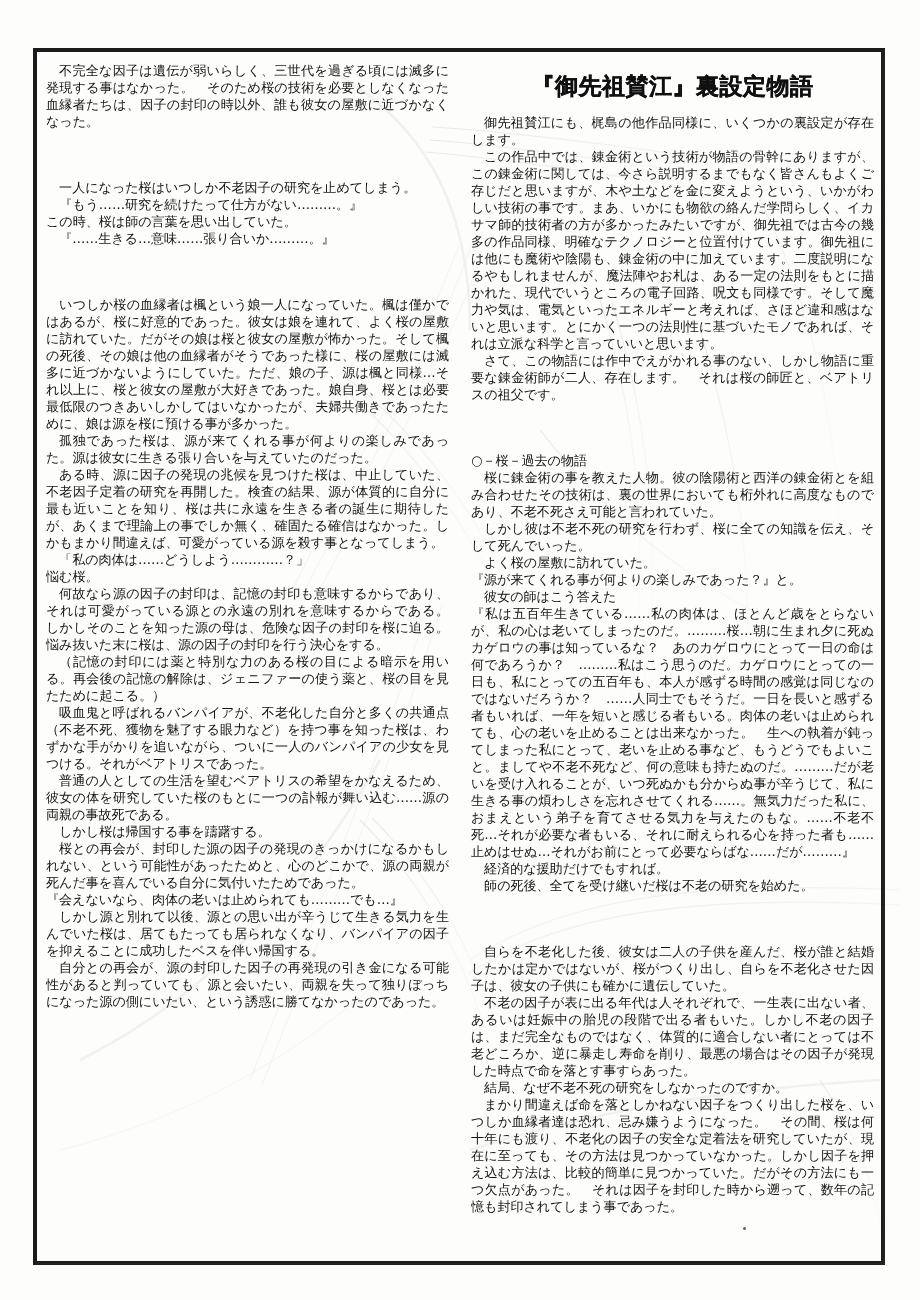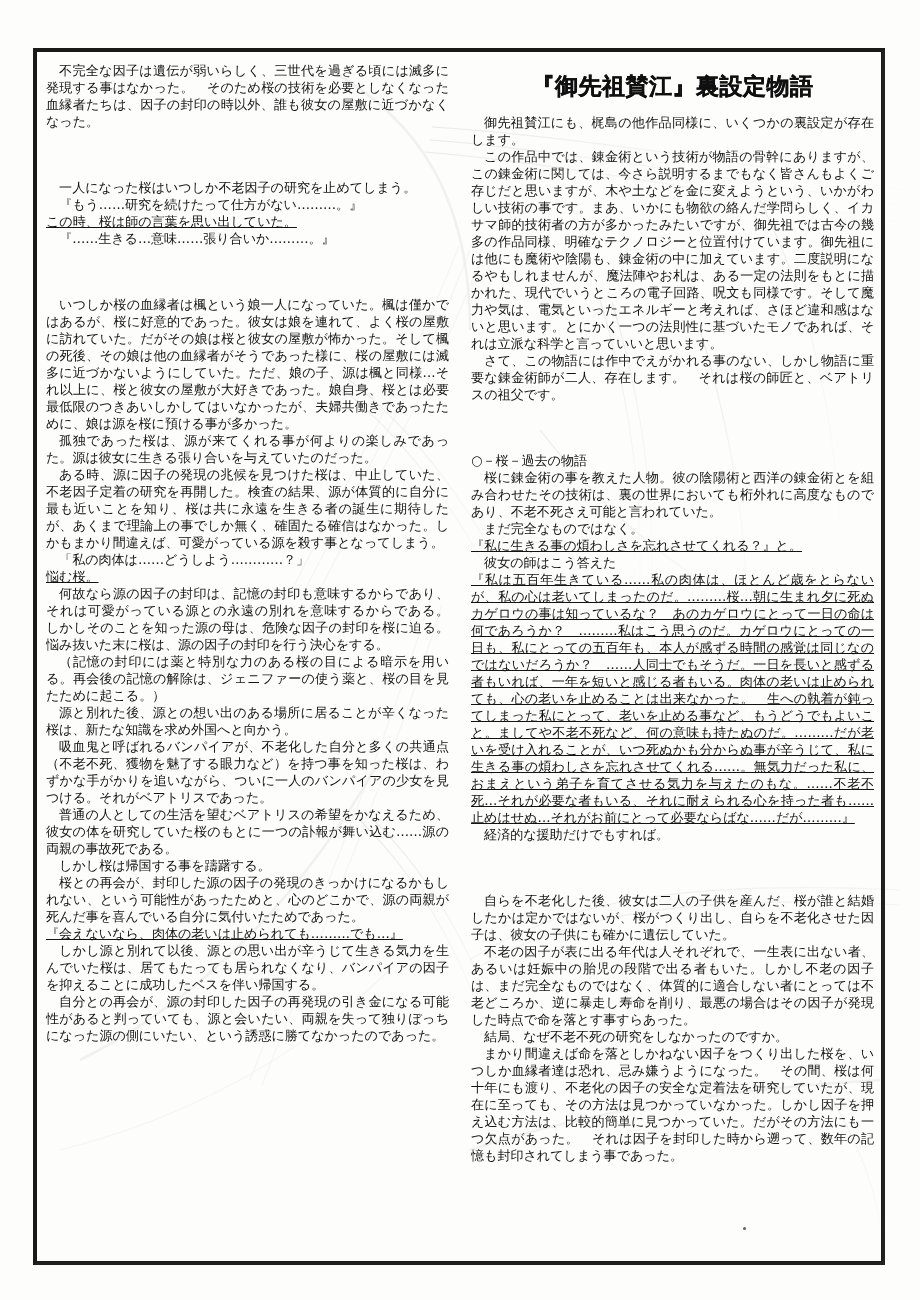--- a/index.html
+++ b/index.html
@@ -87,21 +87,21 @@
     margin: 0;
     font-size: 13.1px;
     line-height: 17.0px;
     color: #131313;
     text-align: justify;
     text-justify: inter-character;
     text-indent: 1em;
     word-break: break-all;
     letter-spacing: -0.05px;
   }
-  p.noindent { text-indent: 0; text-decoration: underline; }
+  p.noindent { text-indent: 0; }
   p.blank { height: 17px; text-indent: 0; }
   p.heading { text-indent: 0; }
 
   
   .speck {
     position: absolute;
     width: 3px; height: 3px;
     background: #3a3a3a;
     border-radius: 50%;
     opacity: .8;
@@ -161,45 +161,46 @@
       <p class="para noindent">この時、桜は師の言葉を思い出していた。</p>
       <p class="para">『……生きる…意味……張り合いか………。』</p>
       <p class="blank"></p>
       <p class="para">いつしか桜の血縁者は楓という娘一人になっていた。楓は僅かではあるが、桜に好意的であった。彼女は娘を連れて、よく桜の屋敷に訪れていた。だがその娘は桜と彼女の屋敷が怖かった。そして楓の死後、その娘は他の血縁者がそうであった様に、桜の屋敷には滅多に近づかないようにしていた。ただ、娘の子、源は楓と同様…それ以上に、桜と彼女の屋敷が大好きであった。娘自身、桜とは必要最低限のつきあいしかしてはいなかったが、夫婦共働きであったために、娘は源を桜に預ける事が多かった。</p>
       <p class="para">孤独であった桜は、源が来てくれる事が何よりの楽しみであった。源は彼女に生きる張り合いを与えていたのだった。</p>
       <p class="para">ある時、源に因子の発現の兆候を見つけた桜は、中止していた、不老因子定着の研究を再開した。検査の結果、源が体質的に自分に最も近いことを知り、桜は共に永遠を生きる者の誕生に期待したが、あくまで理論上の事でしか無く、確固たる確信はなかった。しかもまかり間違えば、可愛がっている源を殺す事となってしまう。</p>
       <p class="para">「私の肉体は……どうしよう…………？」</p>
       <p class="para noindent">悩む桜。</p>
       <p class="para">何故なら源の因子の封印は、記憶の封印も意味するからであり、それは可愛がっている源との永遠の別れを意味するからである。　しかしそのことを知った源の母は、危険な因子の封印を桜に迫る。　悩み抜いた末に桜は、源の因子の封印を行う決心をする。</p>
       <p class="para">（記憶の封印には薬と特別な力のある桜の目による暗示を用いる。再会後の記憶の解除は、ジェニファーの使う薬と、桜の目を見たために起こる。）</p>
-      <p class="para">源と別れた後、源との想い出のある場所に居ることが辛くなった桜は、新たな知識を求め外国へと向かう。</p>
       <p class="para">吸血鬼と呼ばれるバンパイアが、不老化した自分と多くの共通点（不老不死、獲物を魅了する眼力など）を持つ事を知った桜は、わずかな手がかりを追いながら、ついに一人のバンパイアの少女を見つける。それがベアトリスであった。</p>
       <p class="para">普通の人としての生活を望むベアトリスの希望をかなえるため、彼女の体を研究していた桜のもとに一つの訃報が舞い込む……源の両親の事故死である。</p>
       <p class="para">しかし桜は帰国する事を躊躇する。</p>
       <p class="para">桜との再会が、封印した源の因子の発現のきっかけになるかもしれない、という可能性があったためと、心のどこかで、源の両親が死んだ事を喜んでいる自分に気付いたためであった。</p>
       <p class="para noindent">『会えないなら、肉体の老いは止められても………でも…』</p>
       <p class="para">しかし源と別れて以後、源との思い出が辛うじて生きる気力を生んでいた桜は、居てもたっても居られなくなり、バンパイアの因子を抑えることに成功したベスを伴い帰国する。</p>
       <p class="para">自分との再会が、源の封印した因子の再発現の引き金になる可能性があると判っていても、源と会いたい、両親を失って独りぼっちになった源の側にいたい、という誘惑に勝てなかったのであった。</p>
       <p class="blank"></p>
       <p class="blank"></p>
     </div>
 
     <div class="col">
       <div class="title">『御先祖賛江』裏設定物語</div>
       <p class="para">御先祖賛江にも、梶島の他作品同様に、いくつかの裏設定が存在します。</p>
       <p class="para">この作品中では、錬金術という技術が物語の骨幹にありますが、この錬金術に関しては、今さら説明するまでもなく皆さんもよくご存じだと思いますが、木や土などを金に変えようという、いかがわしい技術の事です。まあ、いかにも物欲の絡んだ学問らしく、イカサマ師的技術者の方が多かったみたいですが、御先祖では古今の幾多の作品同様、明確なテクノロジーと位置付けています。御先祖には他にも魔術や陰陽も、錬金術の中に加えています。二度説明になるやもしれませんが、魔法陣やお札は、ある一定の法則をもとに描かれた、現代でいうところの電子回路、呪文も同様です。そして魔力や気は、電気といったエネルギーと考えれば、さほど違和感はないと思います。とにかく一つの法則性に基づいたモノであれば、それは立派な科学と言っていいと思います。</p>
       <p class="para">さて、この物語には作中でえがかれる事のない、しかし物語に重要な錬金術師が二人、存在します。　それは桜の師匠と、ベアトリスの祖父です。</p>
       <p class="blank"></p>
       <p class="para heading">○－桜－過去の物語</p>
       <p class="para">桜に錬金術の事を教えた人物。彼の陰陽術と西洋の錬金術とを組み合わせたその技術は、裏の世界においても桁外れに高度なものであり、不老不死さえ可能と言われていた。</p>
-      <p class="para">まだ完全なものではなく。</p>
-      <p class="para noindent">『私に生きる事の煩わしさを忘れさせてくれる？』と。</p>
+      <p class="para">しかし彼は不老不死の研究を行わず、桜に全ての知識を伝え、そして死んでいった。</p>
+      <p class="para">よく桜の屋敷に訪れていた。</p>
+      <p class="para noindent">『源が来てくれる事が何よりの楽しみであった？』と。</p>
       <p class="para">彼女の師はこう答えた</p>
       <p class="para noindent">『私は五百年生きている……私の肉体は、ほとんど歳をとらないが、私の心は老いてしまったのだ。………桜…朝に生まれ夕に死ぬカゲロウの事は知っているな？　あのカゲロウにとって一日の命は何であろうか？　………私はこう思うのだ。カゲロウにとっての一日も、私にとっての五百年も、本人が感ずる時間の感覚は同じなのではないだろうか？　……人同士でもそうだ。一日を長いと感ずる者もいれば、一年を短いと感じる者もいる。肉体の老いは止められても、心の老いを止めることは出来なかった。　生への執着が鈍ってしまった私にとって、老いを止める事など、もうどうでもよいこと。ましてや不老不死など、何の意味も持たぬのだ。………だが老いを受け入れることが、いつ死ぬかも分からぬ事が辛うじて、私に生きる事の煩わしさを忘れさせてくれる……。無気力だった私に、おまえという弟子を育てさせる気力を与えたのもな。……不老不死…それが必要な者もいる、それに耐えられる心を持った者も……止めはせぬ…それがお前にとって必要ならばな……だが………』</p>
       <p class="para">経済的な援助だけでもすれば。</p>
+      <p class="para">師の死後、全てを受け継いだ桜は不老の研究を始めた。</p>
       <p class="blank"></p>
       <p class="para">自らを不老化した後、彼女は二人の子供を産んだ、桜が誰と結婚したかは定かではないが、桜がつくり出し、自らを不老化させた因子は、彼女の子供にも確かに遺伝していた。</p>
       <p class="para">不老の因子が表に出る年代は人それぞれで、一生表に出ない者、あるいは妊娠中の胎児の段階で出る者もいた。しかし不老の因子は、まだ完全なものではなく、体質的に適合しない者にとっては不老どころか、逆に暴走し寿命を削り、最悪の場合はその因子が発現した時点で命を落とす事すらあった。</p>
       <p class="para">結局、なぜ不老不死の研究をしなかったのですか。</p>
       <p class="para">まかり間違えば命を落としかねない因子をつくり出した桜を、いつしか血縁者達は恐れ、忌み嫌うようになった。　その間、桜は何十年にも渡り、不老化の因子の安全な定着法を研究していたが、現在に至っても、その方法は見つかっていなかった。しかし因子を押え込む方法は、比較的簡単に見つかっていた。だがその方法にも一つ欠点があった。　それは因子を封印した時から遡って、数年の記憶も封印されてしまう事であった。</p>
       <div class="speck" style="right:128px; bottom:22px;"></div>
     </div>
 
   </div>
 </div>

